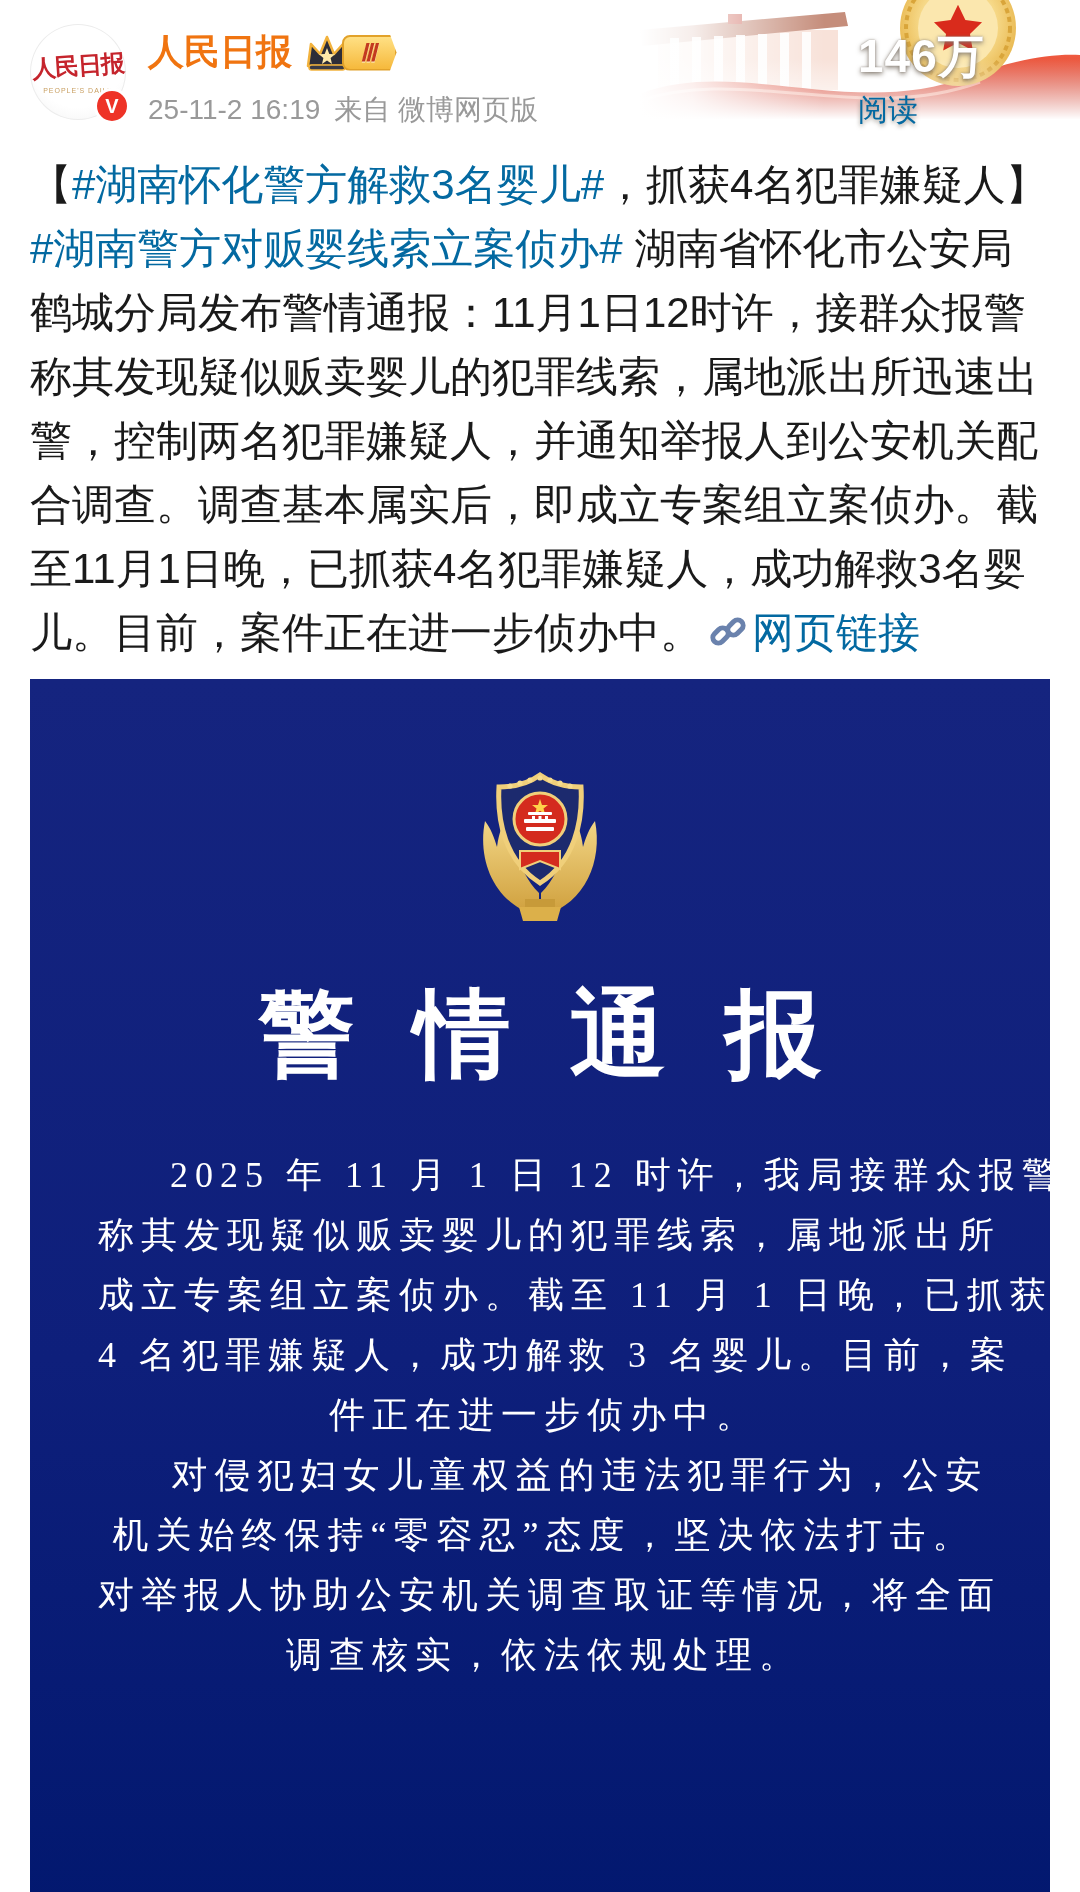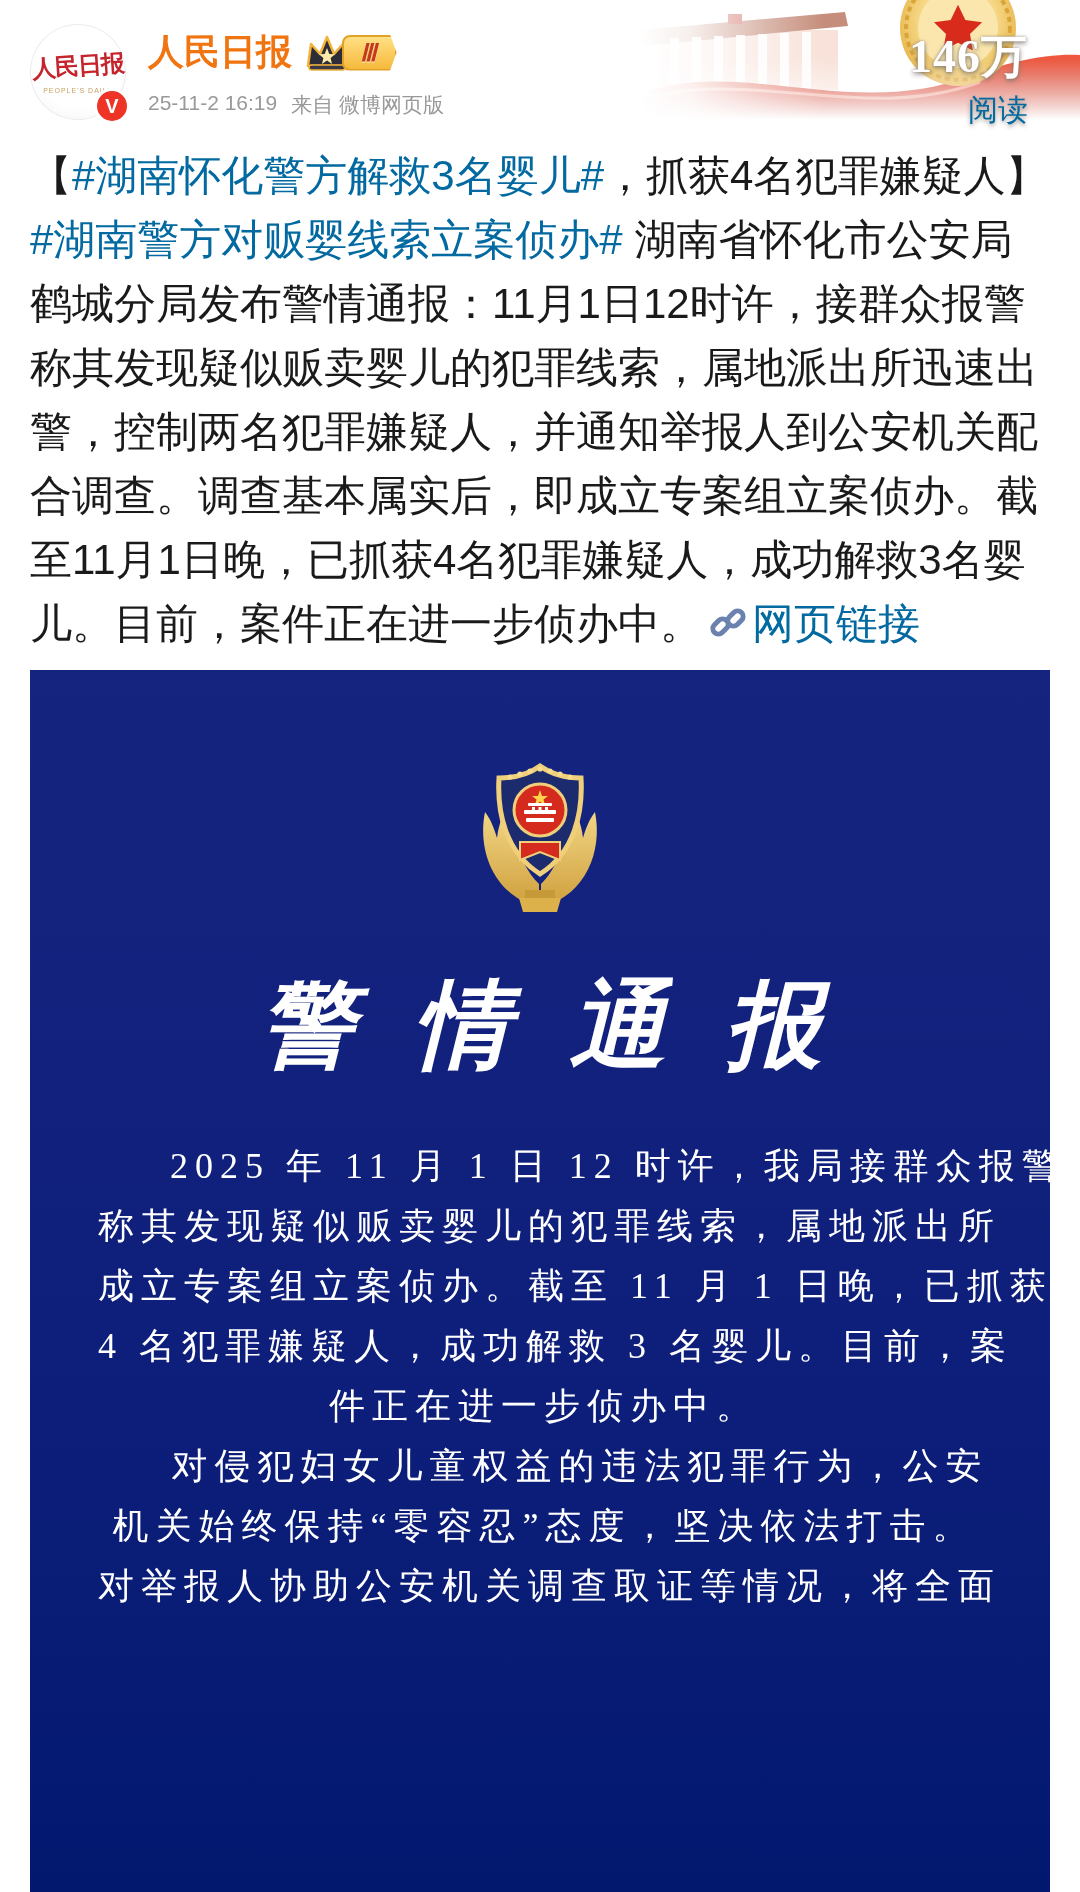--- a/index.html
+++ b/index.html
@@ -7,21 +7,21 @@
               font-family:"Liberation Sans", sans-serif; }
   .page { position:relative; width:1080px; height:1892px; background:#fff; }
 
   
   .banner { position:absolute; top:0; right:0; width:440px; height:122px; z-index:1; }
   .banner svg { position:absolute; top:0; left:0; }
   .banner .fade { position:absolute; inset:0;
       background:
         linear-gradient(90deg, #ffffff 0%, rgba(255,255,255,.85) 12%, rgba(255,255,255,0) 42%),
         linear-gradient(0deg, #ffffff 2%, rgba(255,255,255,0) 52%); }
-  .reads { position:absolute; top:26px; right:52px; width:170px; text-align:right; color:#fff;font-family:Liberation Serif, serif; }
+  .reads { position:absolute; top:26px; right:52px; width:170px; text-align:left; color:#fff; }
   .reads-count { font-size:46px; font-weight:700; letter-spacing:1px;
       text-shadow:0 2px 5px rgba(130,120,110,.95), 0 0 2px rgba(120,110,100,.7); }
   .reads-label { font-size:30px; margin-top:2px; color:#0369a1;
       text-shadow:0 2px 4px rgba(140,130,120,.85); }
 
   
   .header { position:relative; z-index:2; display:flex; align-items:flex-start;
             padding:24px 30px 0 30px; }
   .avatar { position:relative; width:96px; height:96px; flex:0 0 96px; border-radius:50%;
             background:radial-gradient(circle at 50% 40%, #ffffff 60%, #f1f1f1 100%);
@@ -36,36 +36,36 @@
   .header-meta { margin-left:22px; padding-top:4px; }
   .name-row { display:flex; align-items:center; gap:10px; }
   .username { font-size:36px; font-weight:600; color:#f07410; }
   .vip-badge { display:inline-flex; align-items:center; height:42px; }
   .vip-plate { display:inline-flex; align-items:center; margin-left:-10px; height:36px;
             padding:0 18px 0 16px; border-radius:8px 4px 4px 8px;
             background:linear-gradient(#ffe084,#f6b93c); border:2px solid #e2a22a;
             clip-path:polygon(0 0, 88% 0, 100% 50%, 88% 100%, 0 100%); }
   .vip-level { font-family:"Liberation Serif", serif; font-weight:700; font-size:24px;
             color:#c33a1f; font-style:italic; text-shadow:0 1px 0 #fff3c9; }
-  .time-row { margin-top:14px; font-size:21px; color:#999; display:flex; gap:14px; }
+  .time-row { margin-top:14px; font-size:28px; color:#999; display:flex; gap:14px;align-items:center; }
 
   
   .post-text { position:relative; z-index:2; margin:24px 30px 0 30px;
             font-size:42px; line-height:64px; color:#1a1a1a; word-break:break-all; }
   .hashtag, .weblink { color:#0369a1; text-decoration:none; cursor:pointer; }
   .link-icon { display:inline-block; vertical-align:-5px; margin:0 4px 0 6px; }
 
   
   .notice { position:relative; margin:14px 30px 0 30px; width:1020px; height:1236px;
             background:linear-gradient(180deg,#15247f 0%, #0e1f7b 55%, #02186f 100%);
             overflow:hidden; cursor:pointer; }
   .notice-badge { display:block; margin:78px auto 0 auto; }
   .notice-title { margin-top:48px; text-align:center; color:#ffffff;
             font-family:"Liberation Serif", serif; font-weight:700; font-size:96px;
-            letter-spacing:0.62em; text-indent:0.62em; white-space:nowrap;font-style:italic; }
+            letter-spacing:0.62em; text-indent:0.62em; white-space:nowrap; }
   .notice-body { margin:44px 60px 0 68px; color:#ffffff;
             font-family:"Liberation Serif", serif; font-size:36px; line-height:60px;
             letter-spacing:7px; }
   .notice-line { white-space:nowrap;text-align:center; }
   .notice-line.indent { text-indent:2em; }
 </style>
 </head>
 <body>
 
 <div class="page">
@@ -196,16 +196,17 @@
 
     <div class="notice-body">
       <div class="notice-line indent">2025 年 11 月 1 日 12 时许，我局接群众报警</div>
       <div class="notice-line">称其发现疑似贩卖婴儿的犯罪线索，属地派出所</div>
       <div class="notice-line">成立专案组立案侦办。截至 11 月 1 日晚，已抓获</div>
       <div class="notice-line">4 名犯罪嫌疑人，成功解救 3 名婴儿。目前，案</div>
       <div class="notice-line">件正在进一步侦办中。</div>
       <div class="notice-line indent">对侵犯妇女儿童权益的违法犯罪行为，公安</div>
       <div class="notice-line">机关始终保持“零容忍”态度，坚决依法打击。</div>
       <div class="notice-line">对举报人协助公安机关调查取证等情况，将全面</div>
+      <div class="notice-line">调查核实，依法依规处理。</div>
     </div>
   </div>
 
 </div>
 
 </body></html>

